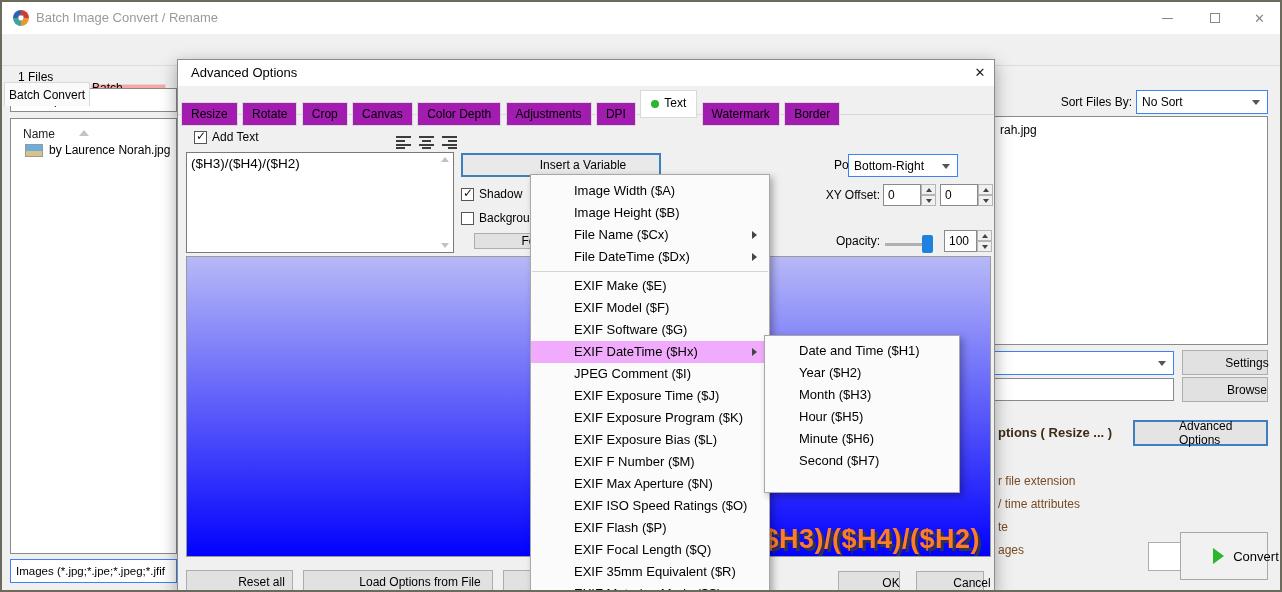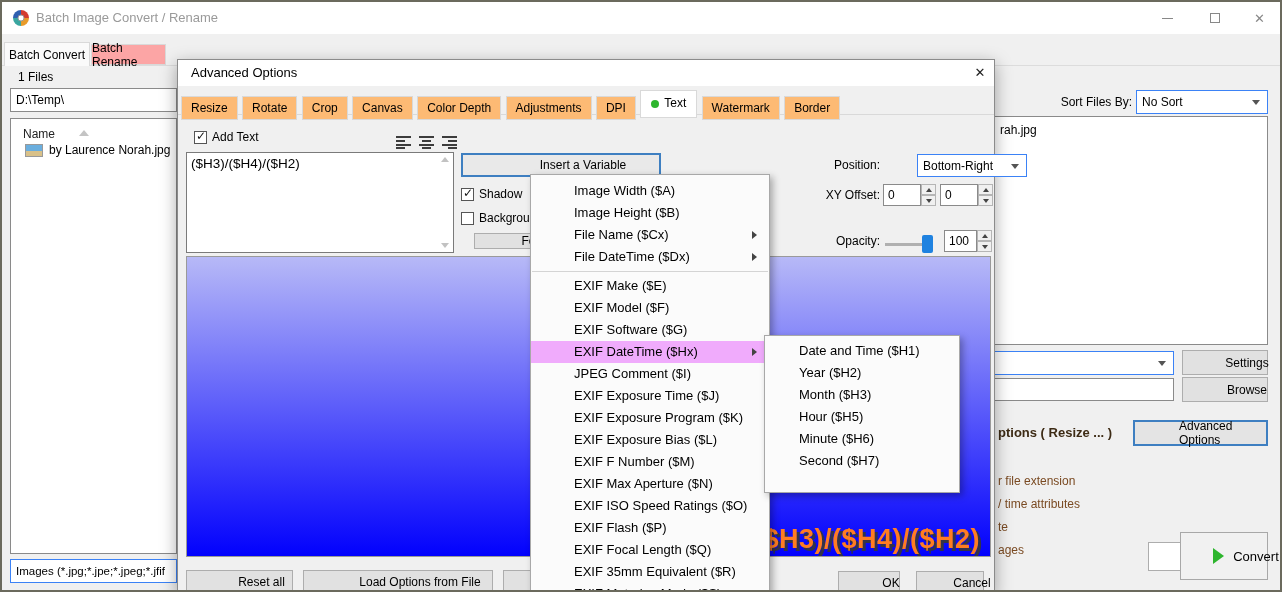--- a/index.html
+++ b/index.html
@@ -12,21 +12,21 @@
   .abs { position:absolute; }
   
   .titlebar { position:absolute; left:0; top:0; width:100%; height:32px; background:#fff; }
   .title-text { position:absolute; left:34px; top:0; line-height:32px; font-size:13px; color:#9a9a9a; }
   .wbtn { position:absolute; top:0; width:45px; height:32px; display:flex; align-items:center; justify-content:center; color:#777; }
   .min-glyph { width:11px; height:1px; background:#888; }
   .max-glyph { width:10px; height:10px; border:1px solid #888; }
   .close-glyph { font-size:13px; color:#888; }
   
   .tabline { position:absolute; left:0; top:63px; width:100%; height:1px; background:#dcdcdc; }
-  .mtab { position:absolute; border:1px solid #d9d9d9; display:flex; align-items:center; justify-content:center; font-size:12px; }
+  .mtab { position:absolute; border:1px solid #d9d9d9; display:flex; align-items:center; justify-content:center; font-size:12px;margin-top:40px; }
   .mtab.active { background:#f0f0f0; border-bottom:none; z-index:2; background:#fafafa; }
   .mtab.inactive { background:#fca5a5; }
   
   .btn { background:#e1e1e1; border:1px solid #adadad; display:flex; align-items:center; justify-content:center; font-size:12px; color:#000; position:absolute;padding-left:44px; }
   .panel-white { background:#fff; border:1px solid #8a8a8a; position:absolute; }
   .combo { background:#fff; border:1px solid #3b82f6; position:absolute; display:flex; align-items:center; padding:0 20px 0 5px; font-size:12px; overflow:hidden; white-space:nowrap; }
   .chev { position:absolute; right:7px; top:50%; margin-top:-2px; width:0; height:0; border-left:4px solid transparent; border-right:4px solid transparent; border-top:5px solid #555; }
   .cb { position:absolute; display:flex; align-items:center; gap:5px; }
   .cb-box { width:13px; height:13px; background:#fff; border:1px solid #555; position:relative; flex:none; }
   .cb.checked .cb-box::after { content:"✓"; position:absolute; left:1px; top:-3px; font-size:12px; font-weight:bold; color:#111; }
@@ -36,21 +36,21 @@
   .ud-up::after { content:""; width:0; height:0; border-left:3px solid transparent; border-right:3px solid transparent; border-bottom:4px solid #444; }
   .ud-down::after { content:""; width:0; height:0; border-left:3px solid transparent; border-right:3px solid transparent; border-top:4px solid #444; }
   .lbl { position:absolute; font-size:12px; color:#000; white-space:nowrap;text-align:center; }
   .rlbl { text-align:right; }
   
   .dialog { position:absolute; left:175px; top:57px; width:818px; height:535px; background:#f0f0f0; border:1px solid #8b8b8b; box-shadow:0 5px 16px rgba(0,0,0,.35); z-index:20; }
   .dlg-titlebar { position:absolute; left:0; top:0; width:100%; height:26px; background:#fff; }
   .dlg-title { position:absolute; left:13px; top:5px; font-size:13px; color:#000; }
   .dlg-close { position:absolute; left:790px; top:2px; width:24px; height:21px; display:flex; align-items:center; justify-content:center; font-size:13px; color:#222; }
   .dtabstrip { position:absolute; left:0; top:30px; width:100%; height:25px; border-bottom:1px solid #d9d9d9; padding-left:3px; white-space:nowrap; }
-  .dtab { display:inline-block; padding:4px 9px 4px; border:1px solid #d9d9d9; background:#fdba74; margin-right:1px; font-size:12px; vertical-align:bottom; position:relative; top:2px; }
+  .dtab { display:inline-block; padding:4px 9px 4px; border:1px solid #d9d9d9; background:#a21caf; margin-right:1px; font-size:12px; vertical-align:bottom; position:relative; top:8px; }
   .dtab.active { background:#fff; padding:5px 10px 7px; top:0; }
   .dot { display:inline-block; width:8px; height:8px; border-radius:50%; background:#2db52d; margin-right:5px; vertical-align:-1px; }
   .texteditor { position:absolute; left:8px; top:92px; width:268px; height:101px; background:#fff; border:1px solid #7a7a7a; }
   .texteditor .txt { position:absolute; left:4px; top:3px; font-size:13.5px; }
   .sb { position:absolute; right:1px; top:1px; bottom:1px; width:15px; background:#fff; }
   .sb-up { position:absolute; top:3px; left:4px; width:0; height:0; border-left:4px solid transparent; border-right:4px solid transparent; border-bottom:5px solid #c2c2c2; }
   .sb-down { position:absolute; bottom:3px; left:4px; width:0; height:0; border-left:4px solid transparent; border-right:4px solid transparent; border-top:5px solid #c2c2c2; }
   .align-row { position:absolute; left:218px; top:76px; display:flex; gap:7px; }
   .slider-track { position:absolute; left:707px; top:183px; width:48px; height:3px; background:#b0b0b0; }
   .slider-thumb { position:absolute; left:744px; top:175px; width:11px; height:18px; background:#1f82e0; border-radius:2px; }
@@ -236,21 +236,21 @@
     </span>
     <span class="cb" style="left:283px;top:151px">
       <span class="cb-box"></span>
       <span>Background</span>
     </span>
     <div class="btn" style="left:296px;top:173px;width:75px;height:16px">
         <span>Font</span>
       </div>
 
     <div class="lbl rlbl" style="left:630px;top:98px;width:72px">Position:</div>
-    <div class="combo" style="left:739px;top:94px;width:110px;height:23px">
+    <div class="combo" style="left:670px;top:94px;width:110px;height:23px">
         <span>Bottom-Right</span>
         <span class="chev"></span>
       </div>
 
     <div class="lbl rlbl" style="left:622px;top:128px;width:80px">XY Offset:</div>
     <div class="spinval" style="left:705px;top:124px;width:38px;height:22px">
         <span>0</span>
       </div>
     <div class="updown" style="left:743px;top:124px;height:22px">
         <span class="ud ud-up"></span>

